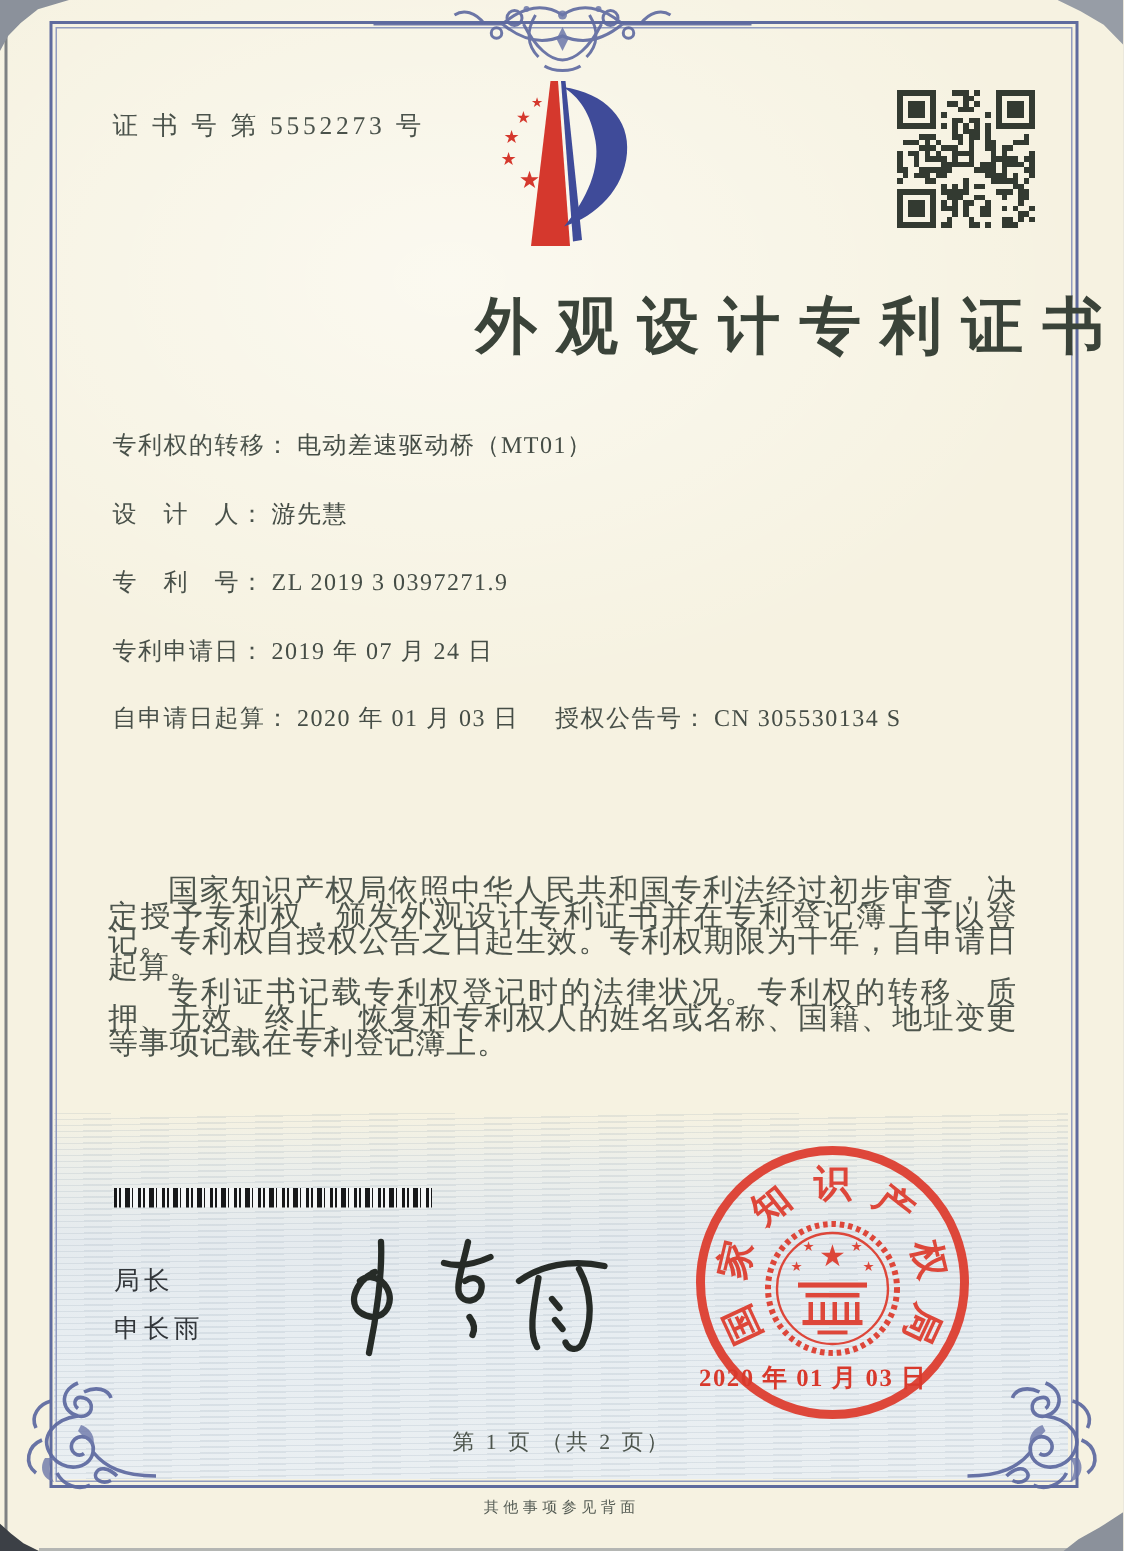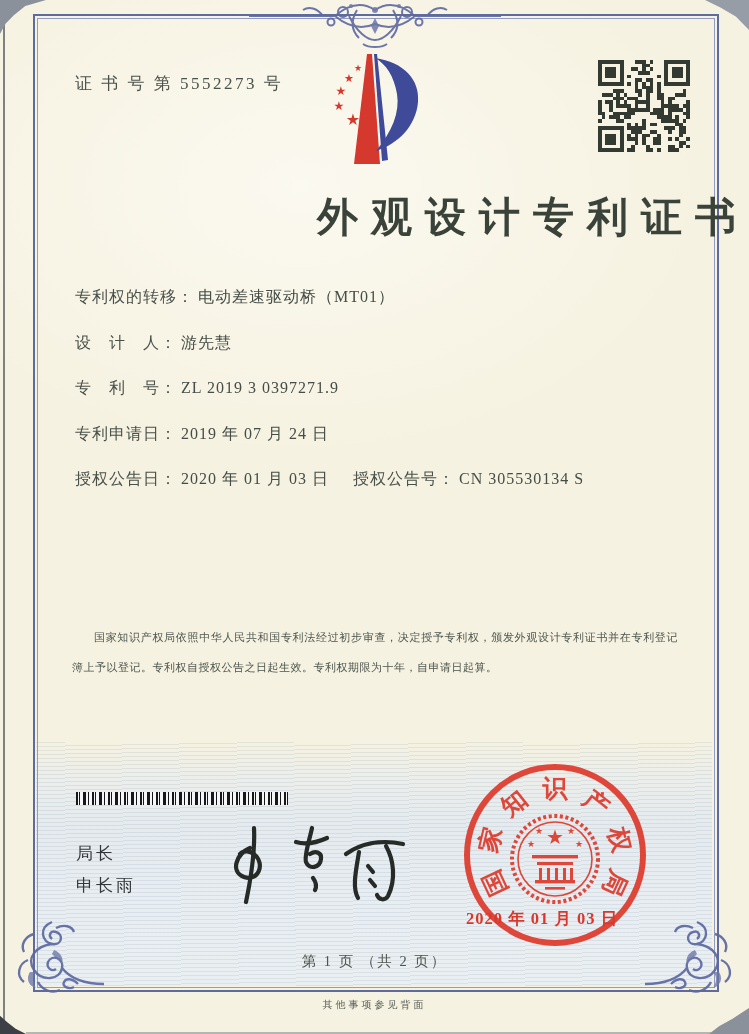--- a/index.html
+++ b/index.html
@@ -37,21 +37,21 @@
 
   .title{position:absolute;left:0;top:190px;width:100%;text-align:right;
          font-size:41px;font-weight:bold;letter-spacing:13px;color:#3a4339;text-indent:13px;}
 
   .fields{position:absolute;left:75px;top:287px;width:600px;font-size:16px;letter-spacing:1px;}
   .field-row{height:45.5px;white-space:nowrap;}
   .field-row .lab{color:#49514a;}
   .field-row .val{color:#454d46;margin-left:4px;}
   .grant-no{margin-left:24px;}
 
-  .paras{position:absolute;left:72px;top:622px;width:606px;font-size:11px;line-height:30px;
+  .paras{position:absolute;left:72px;top:586px;width:606px;font-size:20px;line-height:17px;
          color:#4d554d;letter-spacing:.5px;text-align:justify;}
   .paras p{margin:0;text-indent:2em;}
 
   .barcode{position:absolute;left:76px;top:792px;width:212px;height:13px;
            background:repeating-linear-gradient(90deg,#17181a 0px,#17181a 2px,#f4f6f7 2px,#f4f6f7 3.5px,#17181a 3.5px,#17181a 4.5px,#f4f6f7 4.5px,#f4f6f7 7.5px,#17181a 7.5px,#17181a 10.5px,#f4f6f7 10.5px,#f4f6f7 12px,#17181a 12px,#17181a 13px,#f4f6f7 13px,#f4f6f7 16px);}
 
   .director{position:absolute;left:76px;top:838px;font-family:"Liberation Sans","DejaVu Sans",sans-serif;
             font-size:17px;color:#32363a;letter-spacing:3px;line-height:32px;}
   .signature{position:absolute;left:200px;top:798px;}
 
@@ -463,26 +463,27 @@
       <div class="field-row">
         <span class="lab">设　计　人：</span><span class="val">游先慧</span>
       </div>
       <div class="field-row">
         <span class="lab">专　利　号：</span><span class="val">ZL 2019 3 0397271.9</span>
       </div>
       <div class="field-row">
         <span class="lab">专利申请日：</span><span class="val">2019 年 07 月 24 日</span>
       </div>
       <div class="field-row">
-        <span class="lab">授权公告日：</span><span class="val">2020 年 01 月 03 日</span><span class="lab grant-no">授权公告号：</span><span class="val">CN 305530134 S</span>
+        <span class="lab">自申请日起算：</span><span class="val">2020 年 01 月 03 日</span><span class="lab grant-no">授权公告号：</span><span class="val">CN 305530134 S</span>
       </div>
     </div>
 
     <div class="paras">
       <p>国家知识产权局依照中华人民共和国专利法经过初步审查，决定授予专利权，颁发外观设计专利证书并在专利登记簿上予以登记。专利权自授权公告之日起生效。专利权期限为十年，自申请日起算。</p>
+      <p>专利证书记载专利权登记时的法律状况。专利权的转移、质押、无效、终止、恢复和专利权人的姓名或名称、国籍、地址变更等事项记载在专利登记簿上。</p>
     </div>
 
     <div class="barcode"></div>
 
     <div class="director">
       <div>局长</div>
       <div>申长雨</div>
     </div>
 
     <svg class="signature" width="210" height="112" viewBox="0 0 210 112">

